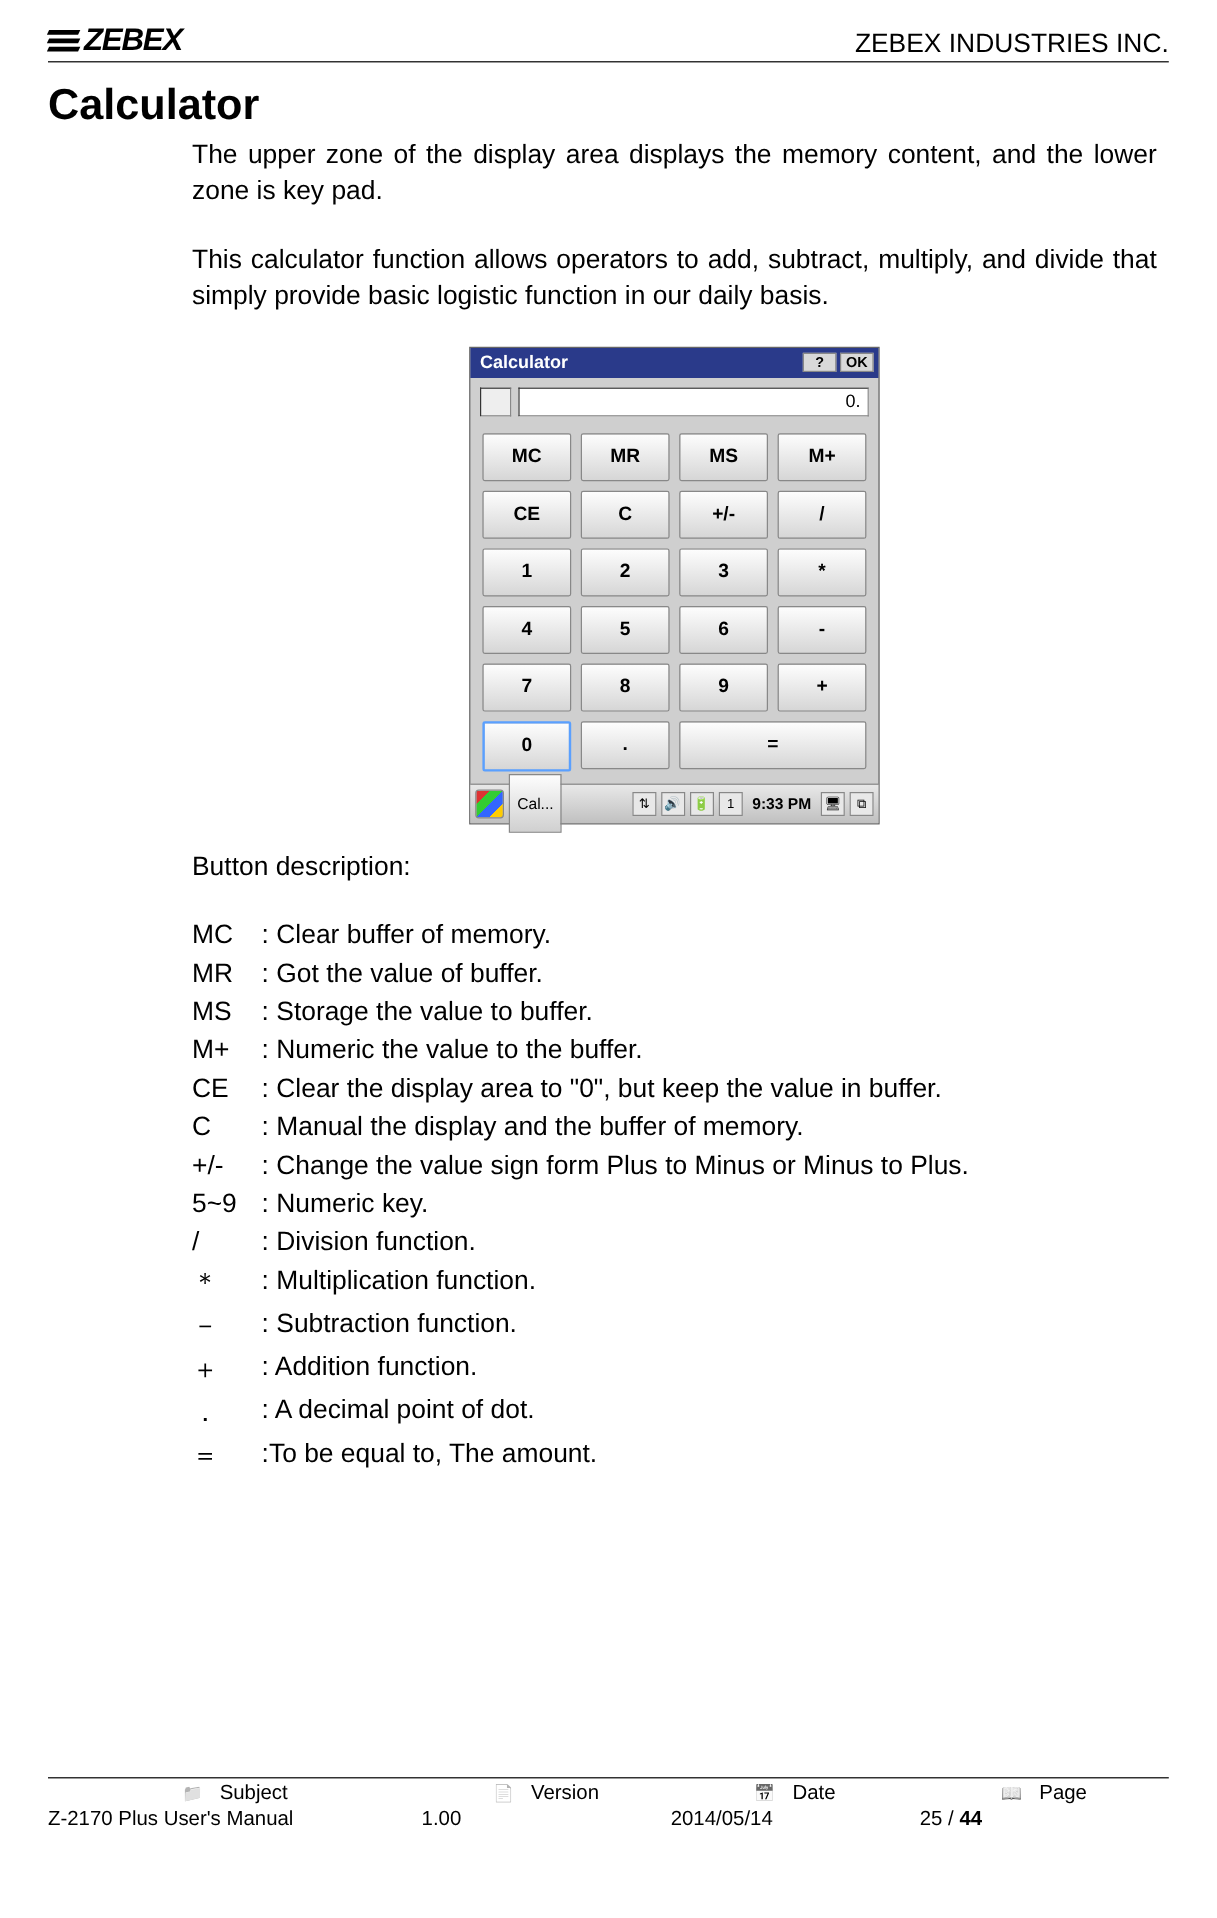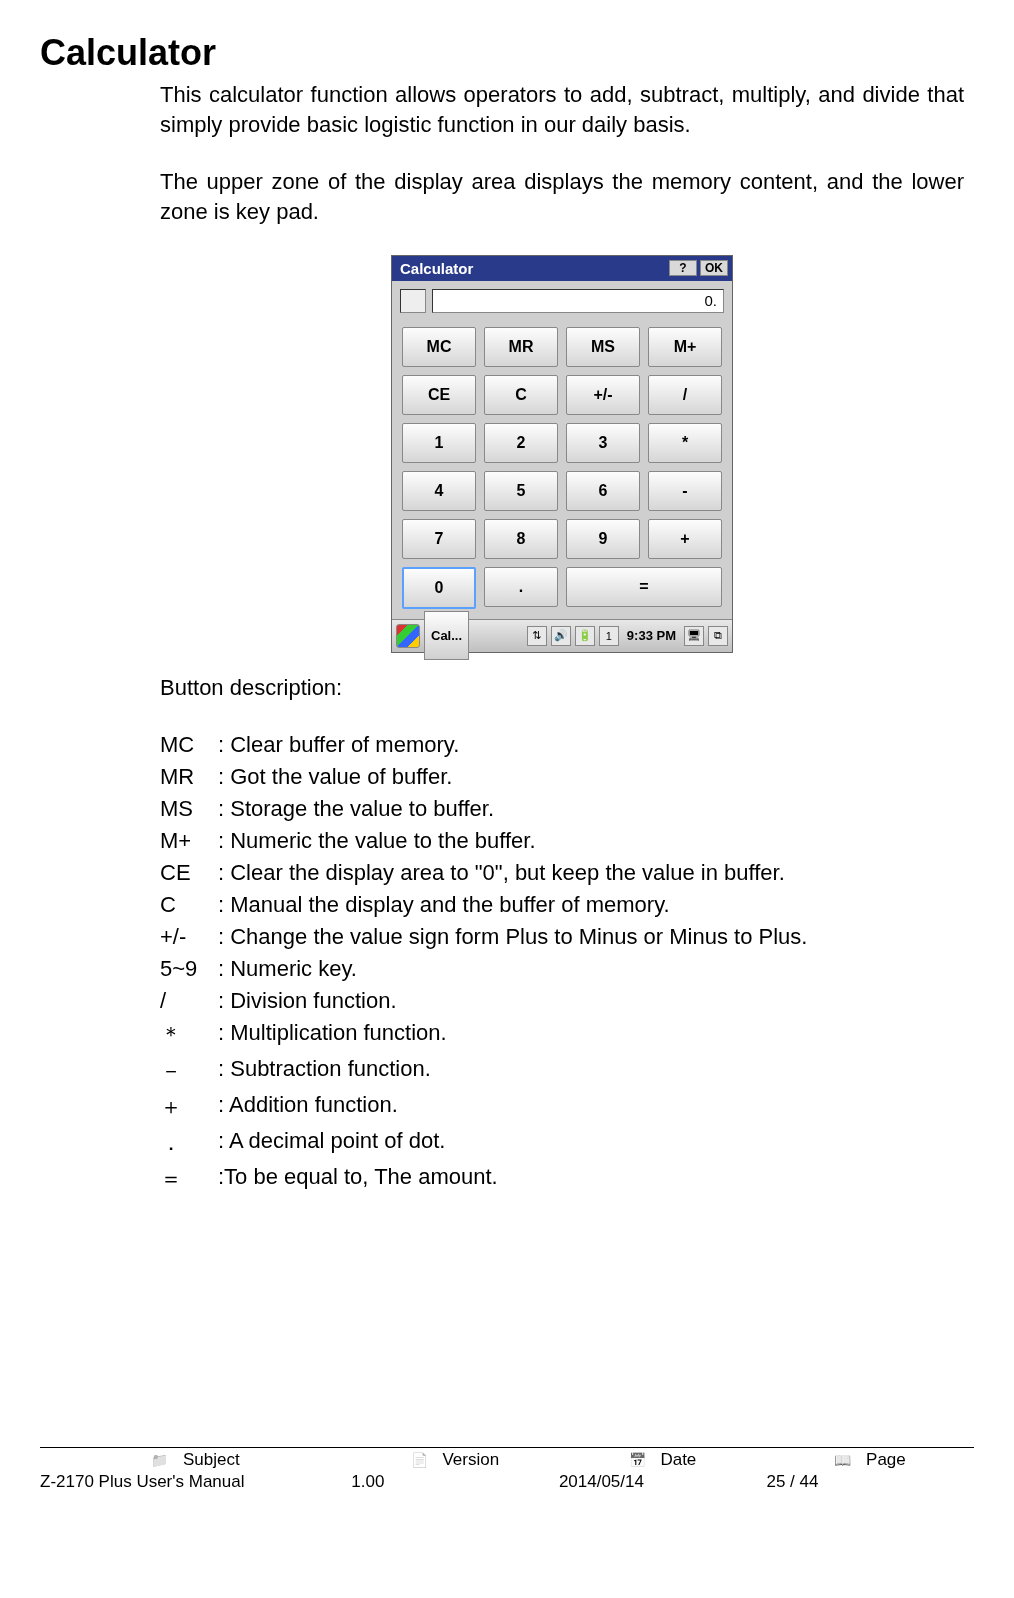--- a/index.html
+++ b/index.html
@@ -160,21 +160,21 @@
   .start-orb {
     width: 22px; height: 22px;
     border-radius: 3px;
     background: linear-gradient(135deg,#d33 0 25%,#3c3 0 50%,#36f 0 75%,#fc0 0);
     border: 1px solid #888;
   }
   .task-btn {
     background: linear-gradient(#fdfdfd,#d0d0d0);
     border: 1px solid #888;
     padding: 16px 6px;
-    font-weight: 700;
+    font-weight: 400;
   }
   .tray-icon {
     width: 18px; height: 18px;
     border: 1px solid #888;
     background: #e8e8e8;
     display: inline-flex;
     align-items: center;
     justify-content: center;
     font-size: 11px;
   }
@@ -191,36 +191,47 @@
   }
   .footer .lbl {
     display: flex;
     align-items: center;
     gap: 14px;
     justify-content: center;
   }
   .footer .val {
     margin-top: 2px;
   }
-  .page-bold { font-weight: 400; }
+  .page-bold { font-weight: 700; }
   .folder-icon::before { content: "📁"; font-size: 14px; filter: grayscale(1); }
   .doc-icon::before { content: "📄"; font-size: 14px; filter: grayscale(1); }
   .date-icon::before { content: "📅"; font-size: 14px; filter: grayscale(1); }
   .book-icon::before { content: "📖"; font-size: 14px; filter: grayscale(1); }
 </style>
 </head>
 <body>
 
 <div class="page">
+  <div class="header-row">
+    <div class="logo">
+      <div class="logo-mark">
+          <span></span>
+          <span></span>
+          <span></span>
+        </div>
+      <div class="logo-text">ZEBEX</div>
+    </div>
+    <div class="company-name">ZEBEX INDUSTRIES INC.</div>
+  </div>
 
   <h1 class="title">Calculator</h1>
 
   <div class="body-text">
+    <p class="para">The upper zone of the display area displays the memory content, and the lower zone is key pad.</p>
     <p class="para">This calculator function allows operators to add, subtract, multiply, and divide that simply provide basic logistic function in our daily basis.</p>
-    <p class="para">The upper zone of the display area displays the memory content, and the lower zone is key pad.</p>
 
     <div class="calc-wrap">
       <div class="calc-title">
         <span>Calculator</span>
         <span class="spacer"></span>
         <span class="title-btn">?</span>
         <span class="title-btn">OK</span>
       </div>
       <div class="calc-display-row">
         <div class="mem-box"></div>

